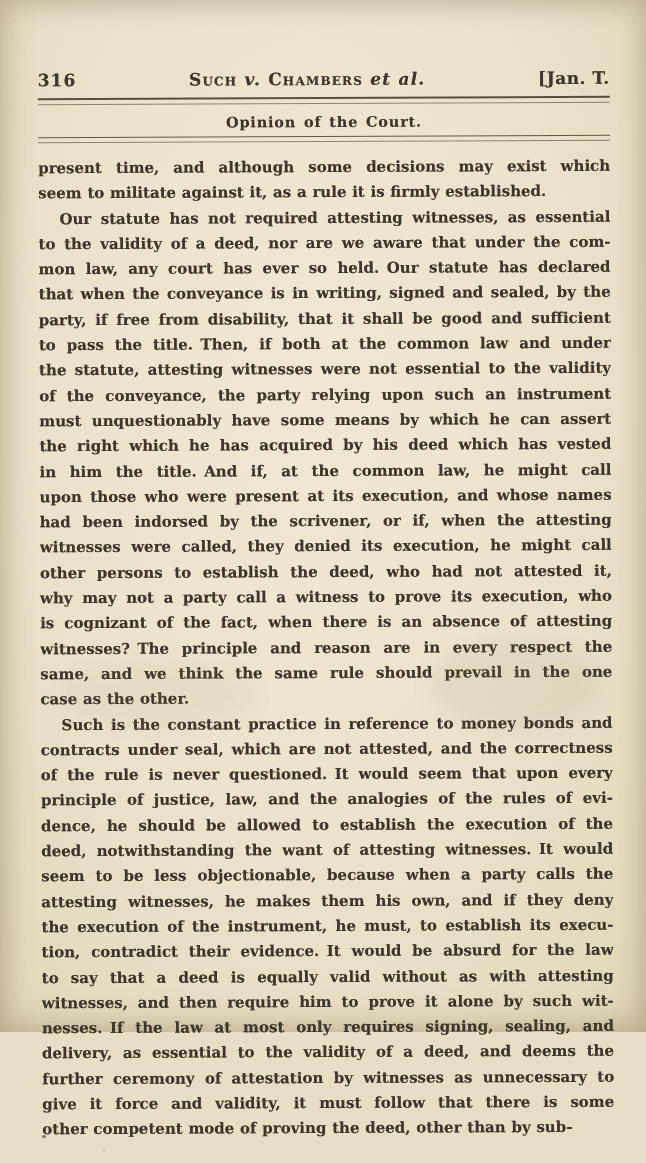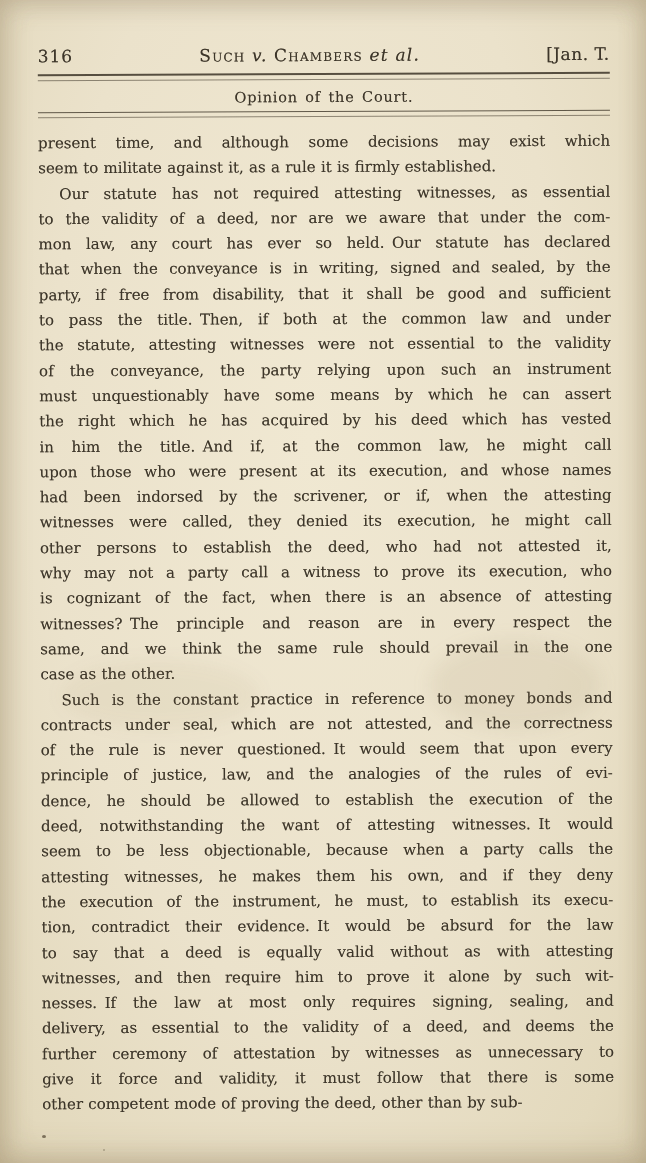--- a/index.html
+++ b/index.html
@@ -2,45 +2,46 @@
 <html><head>
 <meta charset="utf-8">
 <style>
   html,body{margin:0;padding:0;}
   body{
     width:646px;height:1163px;overflow:hidden;
     font-family:"DejaVu Serif","Liberation Serif",serif;
     background:#e7dec6;
   }
   .page{
-    position:relative;width:646px;height:1163px;
+    position:relative;width:646px;height:1032px;
     background:
       radial-gradient(ellipse at 48% 38%, #f0e8d2 0%, #ebe2cb 55%, #e3d9bd 88%, #ddd2b4 100%);
     box-shadow:
       inset 10px 0 26px rgba(120,100,65,.14),
       inset -8px 0 22px rgba(120,100,65,.12),
       inset 0 -14px 30px rgba(120,100,65,.13),
       inset 0 10px 24px rgba(120,100,65,.10);
+    font-weight: bold;
   }
   .content{
     position:absolute;left:40px;top:44px;width:572px;
     transform:rotate(-0.25deg);
     color:#3d362a;
   }
   
   .header-row{
     display:flex;align-items:baseline;justify-content:space-between;
     font-size:17px;line-height:22px;
     text-shadow:0 0 .5px rgba(60,50,35,.55);
   }
   .page-num{letter-spacing:1px;}
   .case-title{letter-spacing:1.2px;}
   .case-title .sc{font-variant:small-caps;font-variant-caps:small-caps;}
   .case-title .it,.term .it{font-style:italic;}
-  .term{letter-spacing:.5px;}
+  .term{letter-spacing:.5px;margin-top:24px;}
   .rule{height:4px;margin-top:7px;
     border-top:2px solid rgba(61,53,40,.85);
     border-bottom:1px solid rgba(61,53,40,.55);}
   .rule.bottom{margin-top:6px;border-top-width:1px;border-bottom-width:1px;
     border-top-color:rgba(61,53,40,.8);}
   .running-head{
     text-align:center;font-size:14.5px;margin-top:9px;
     letter-spacing:.8px;word-spacing:2px;
     text-shadow:0 0 .4px rgba(60,50,35,.5);
   }

